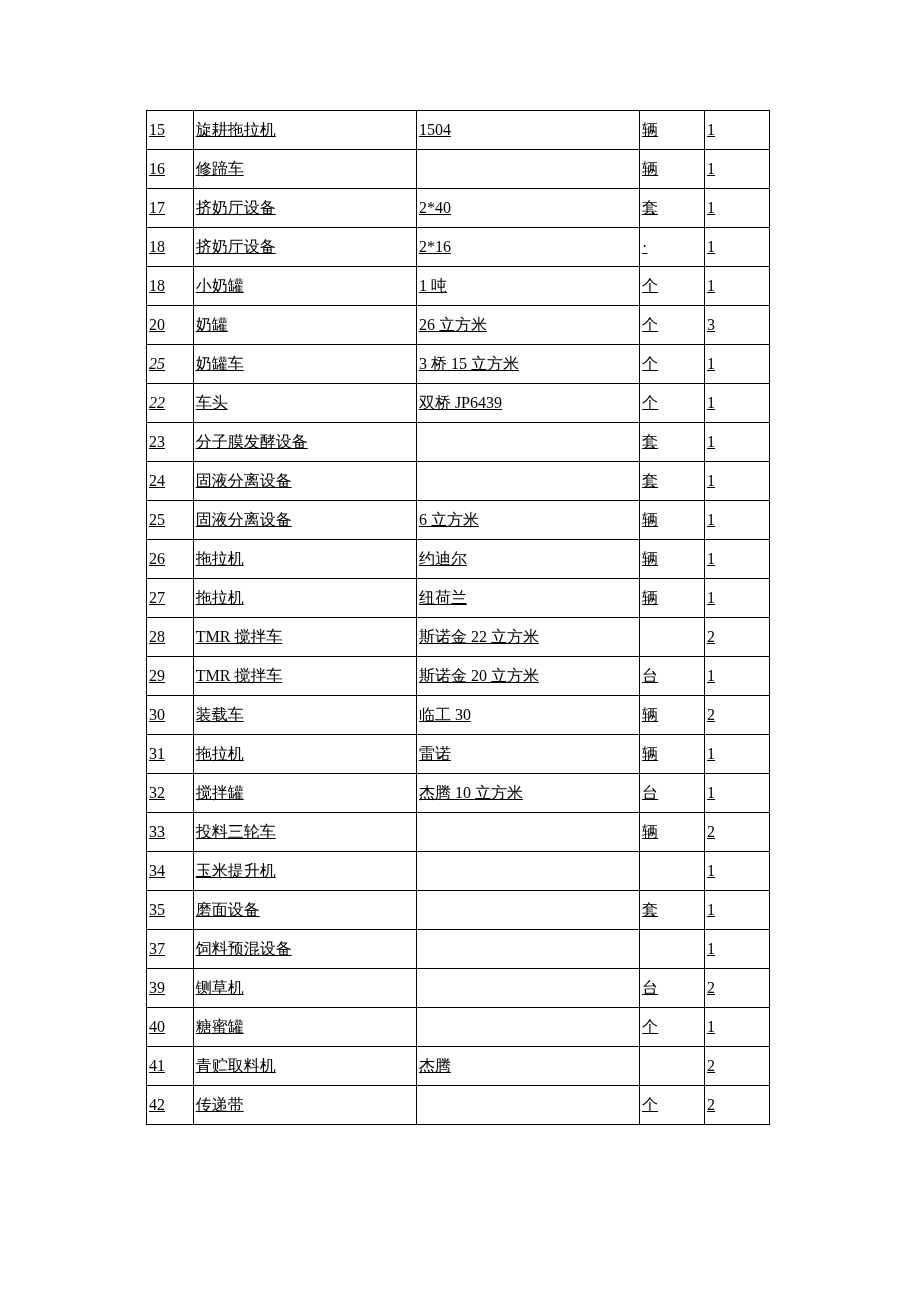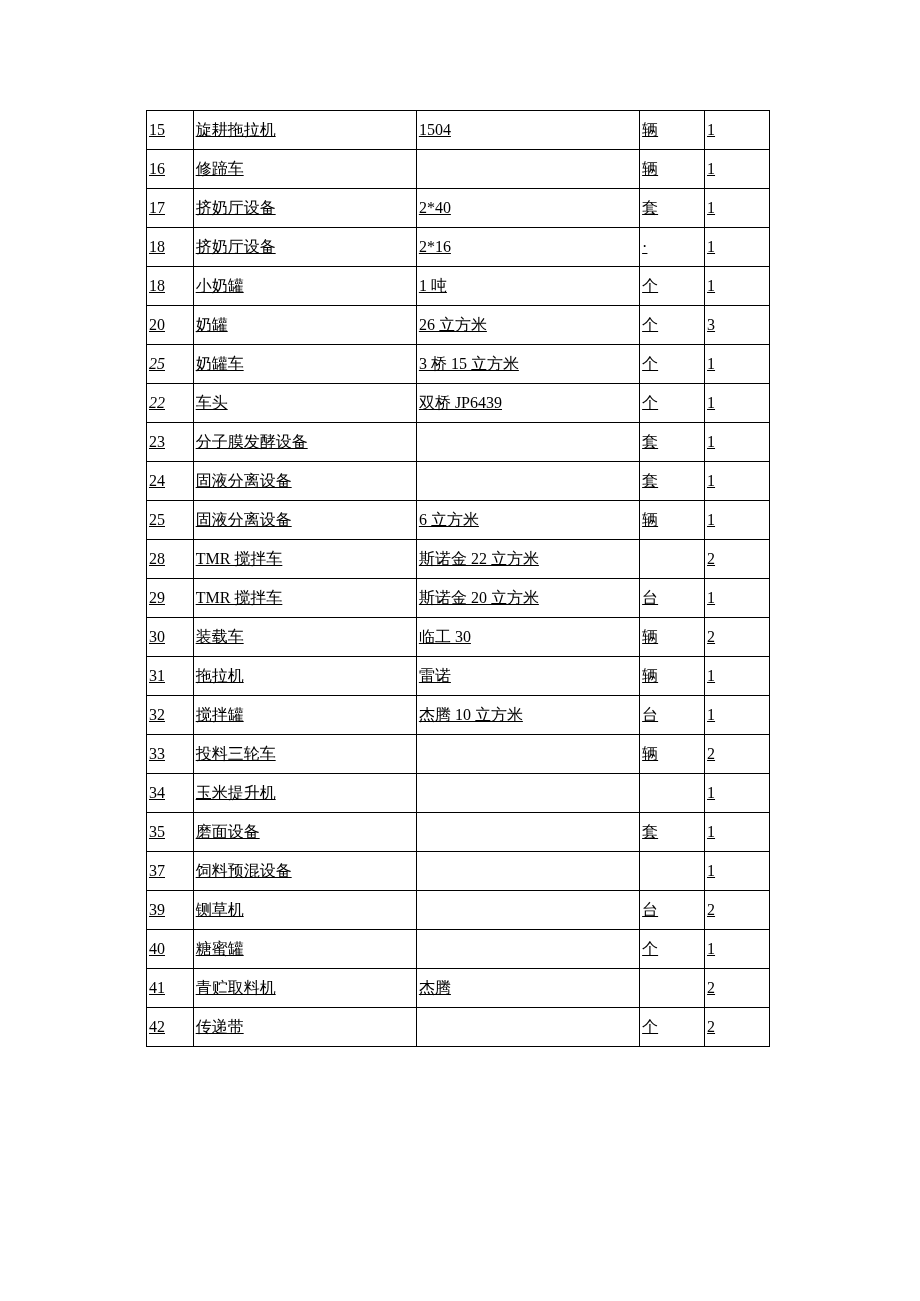--- a/index.html
+++ b/index.html
@@ -120,20 +120,34 @@
           <td>1</td>
         </tr>
         <tr>
           <td>25</td>
           <td>固液分离设备</td>
           <td>6 立方米</td>
           <td>辆</td>
           <td>1</td>
         </tr>
         <tr>
+          <td>26</td>
+          <td>拖拉机</td>
+          <td>约迪尔</td>
+          <td>辆</td>
+          <td>1</td>
+        </tr>
+        <tr>
+          <td>27</td>
+          <td>拖拉机</td>
+          <td>纽荷兰</td>
+          <td>辆</td>
+          <td>1</td>
+        </tr>
+        <tr>
           <td>28</td>
           <td>TMR 搅拌车</td>
           <td>斯诺金 22 立方米</td>
           <td></td>
           <td>2</td>
         </tr>
         <tr>
           <td>29</td>
           <td>TMR 搅拌车</td>
           <td>斯诺金 20 立方米</td>

